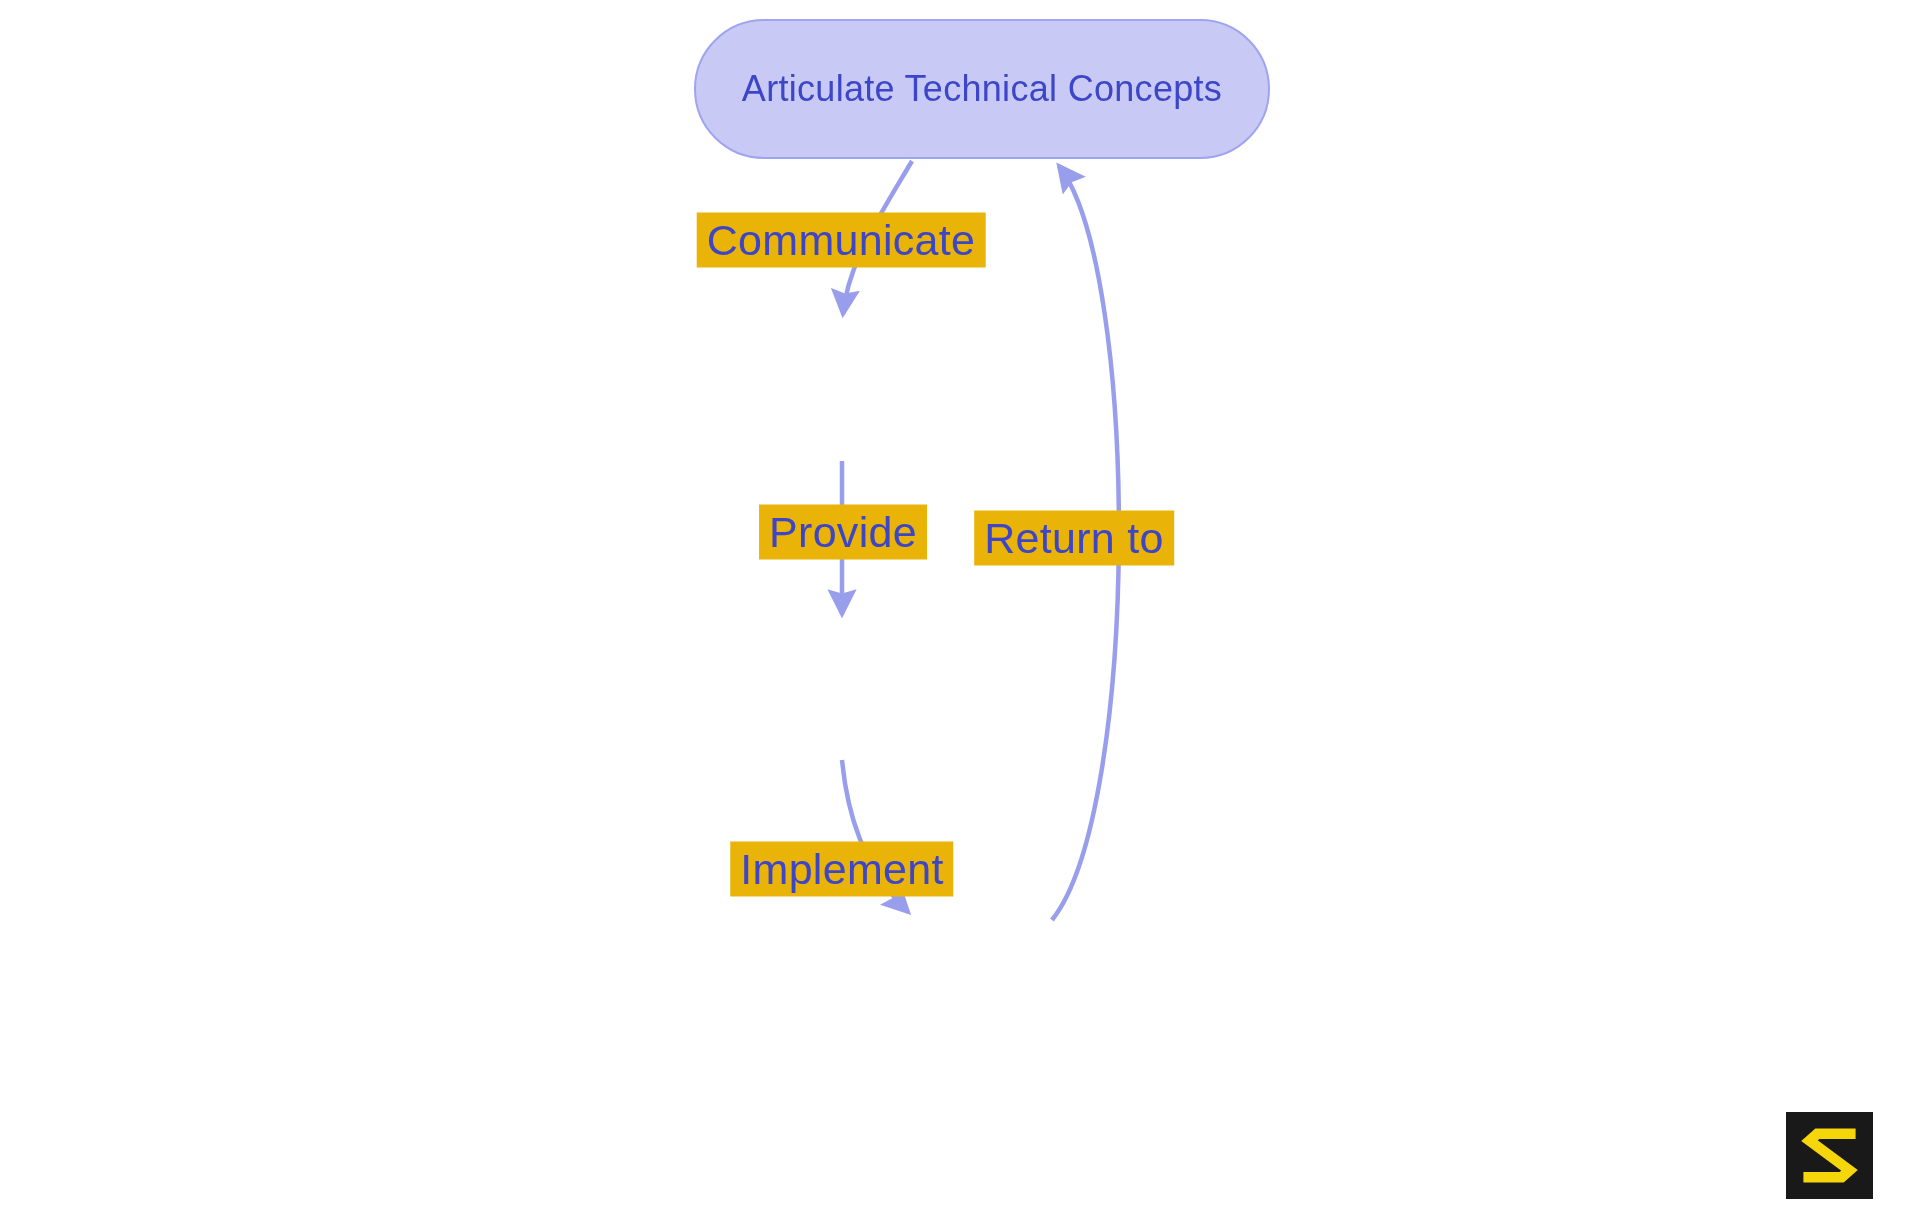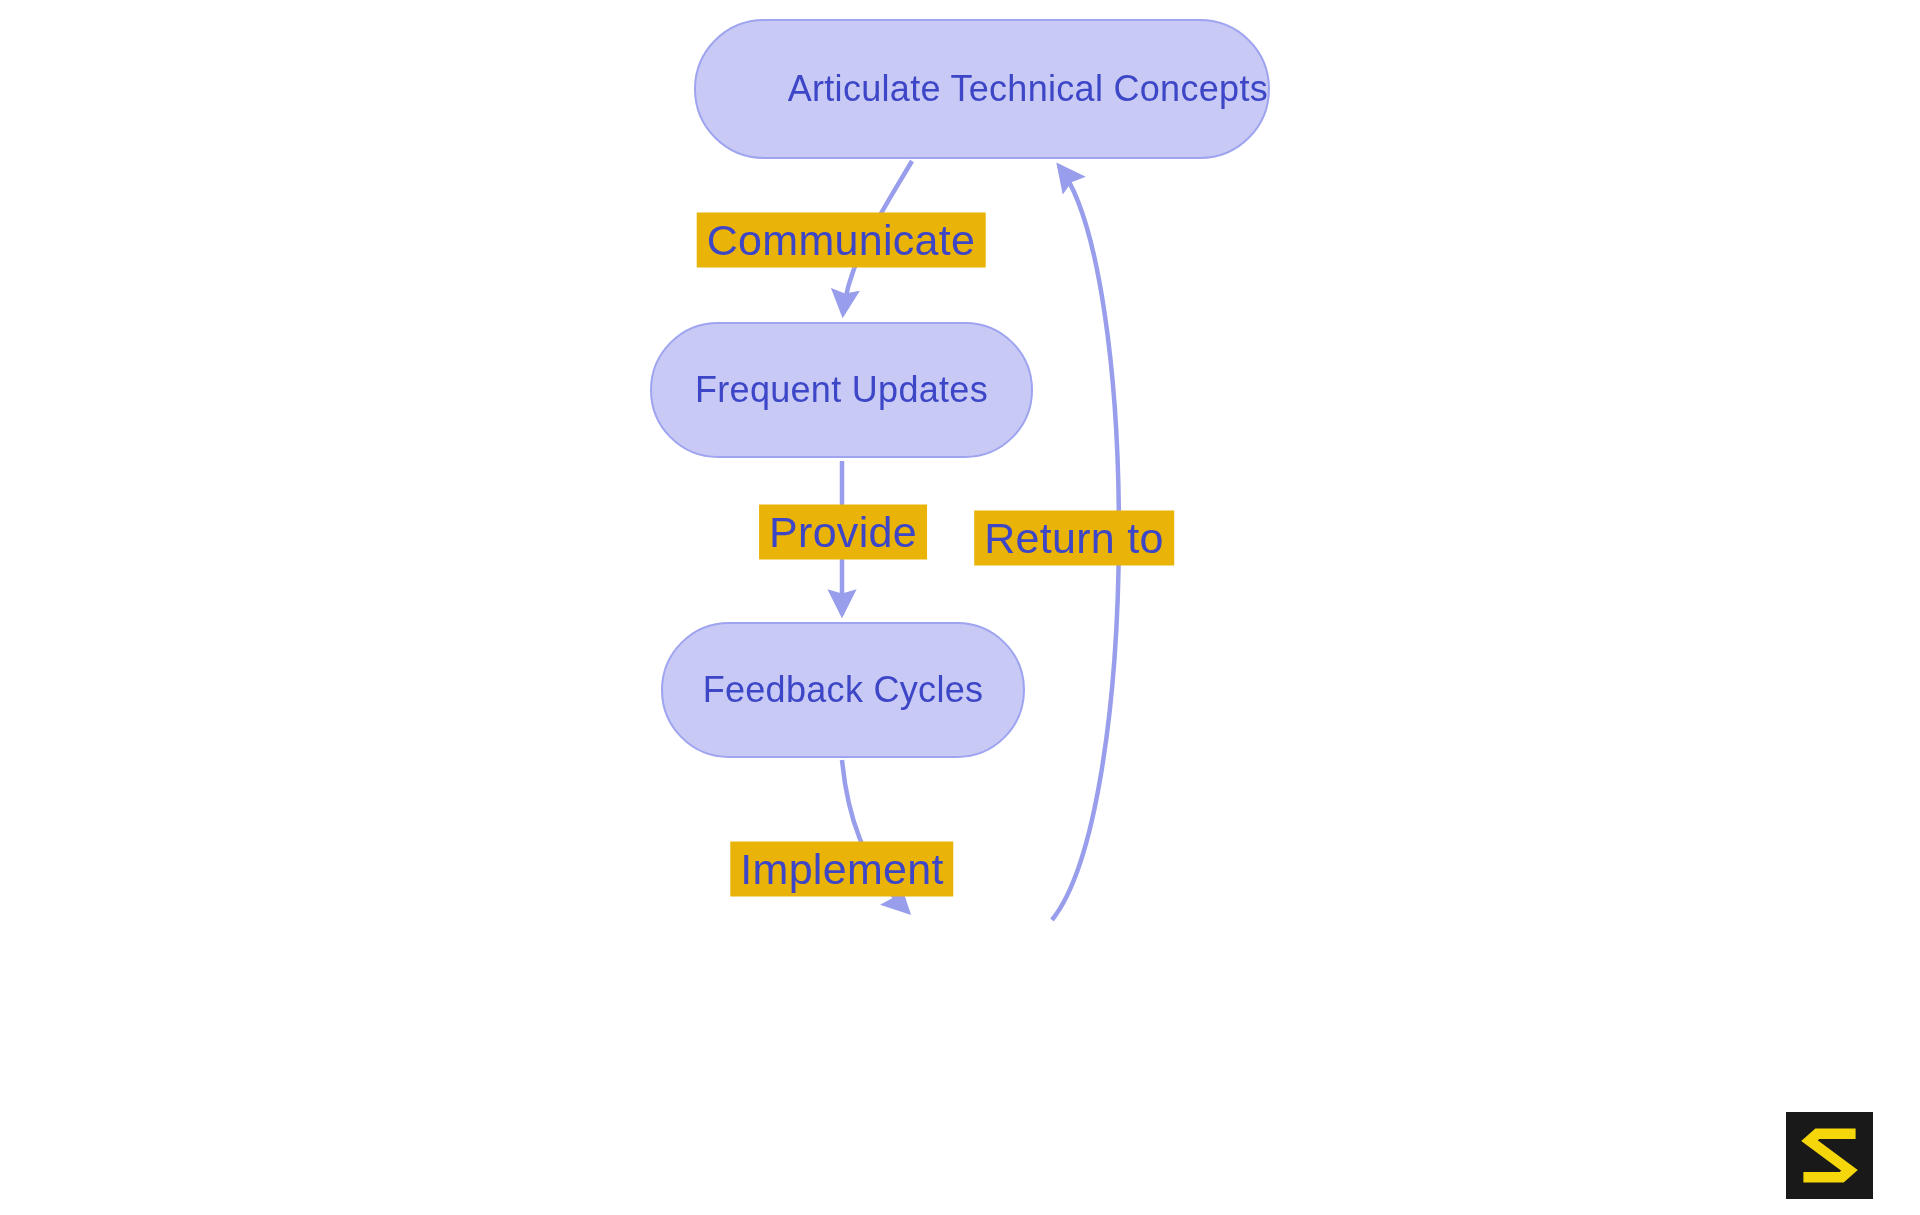--- a/index.html
+++ b/index.html
@@ -28,21 +28,21 @@
     justify-content: center;
     background: #C8CAF5;
     border: 2.5px solid #9EA4EF;
     border-radius: 70px;
     color: #3C46C6;
     font-size: 36px;
     letter-spacing: 0.3px;
     white-space: nowrap;
     text-align: center;
   }
-  #node-n1 { left: 694px; top: 19px;  width: 576px; height: 140px; justify-content: flex-end; }
+  #node-n1 { left: 694px; top: 19px;  width: 576px; height: 140px; }
   #node-n2 { left: 650px; top: 322px; width: 383px; height: 136px; }
   #node-n3 { left: 661px; top: 622px; width: 364px; height: 136px; }
   #node-n4 { left: 749px; top: 922px; width: 467px; height: 138px; }
   .edge-label {
     position: absolute;
     transform: translate(-50%, -50%);
     background: #eab308;
     padding: 3px 10px;
     color: #3C46C6;
     font-size: 43px;
@@ -84,27 +84,21 @@
     <path class="edge-path" marker-end="url(#arrowhead)" d="M 912 161 C 882 212, 848 262, 843 314"></path>
     <path class="edge-path" marker-end="url(#arrowhead)" d="M 842 461 L 842 614"></path>
     <path class="edge-path" marker-end="url(#arrowhead)" d="M 842 760 C 847 812, 862 866, 908 912"></path>
     <path class="edge-path" marker-end="url(#arrowhead)" d="M 1052 920 C 1140 810, 1140 270, 1059 166"></path>
   </svg>
 
   <div class="node" id="node-n1">
     <span>Articulate Technical Concepts</span>
   </div>
 
-  <div class="node" id="node-n2">
-    <span>Frequent Updates</span>
-  </div>
 
-  <div class="node" id="node-n3">
-    <span>Feedback Cycles</span>
-  </div>
 
 
   <div class="edge-label" id="label-e1">Communicate</div>
   <div class="edge-label" id="label-e2">Provide</div>
   <div class="edge-label" id="label-e3">Implement</div>
   <div class="edge-label" id="label-e4">Return to</div>
 
   <div class="logo">
     <svg viewBox="0 0 100 100" aria-hidden="true">
       <path class="logo-stroke" d="M 80 25 L 36 25 L 27 33 L 73 67 L 64 75 L 20 75"></path>

